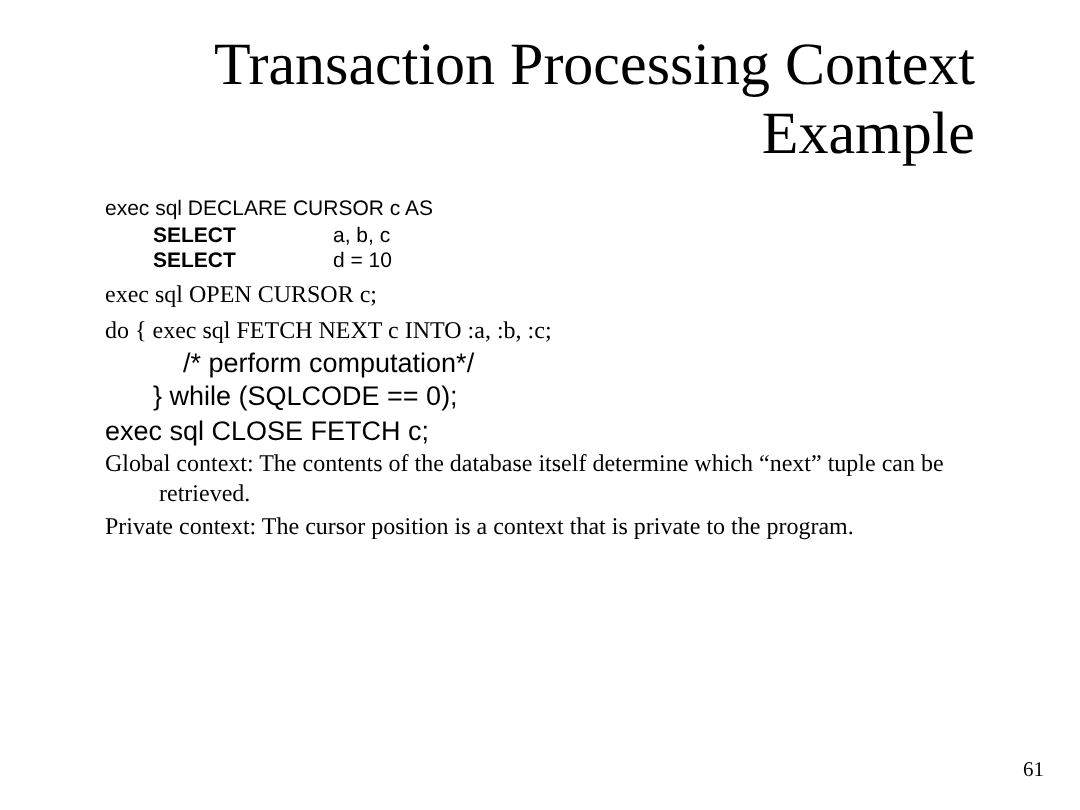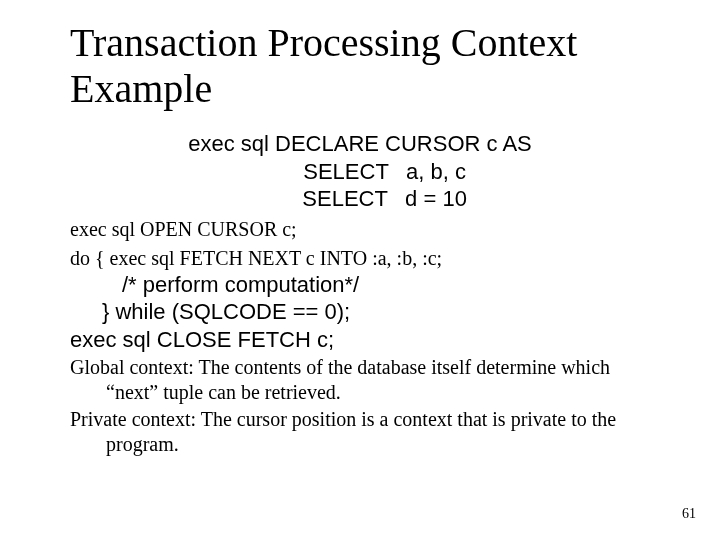--- a/index.html
+++ b/index.html
@@ -13,55 +13,55 @@
   }
   .slide {
     position: relative;
     width: 720px;
     height: 540px;
     box-sizing: border-box;
     padding: 20px 70px 0 70px;
   }
   .title {
     font-size: 40px;
-    text-align: left;
+    text-align: right;
     line-height: 1.15;
     margin: 0 0 18px 0;
     font-weight: normal;
   }
   .mono {
     font-family: Arial, Helvetica, sans-serif;
-    font-size: 22px;
+    font-size: 14px;
     line-height: 1.25;
-    text-align: center;
   }
   .mono .row {
     white-space: nowrap;
   }
   .col1 {
     display: inline-block;
     width: 120px;
+    font-weight: bold;
   }
   .indent1 {
     padding-left: 32px;
   }
   .body-serif {
-    font-size: 20px;
+    font-size: 16px;
     line-height: 1.25;
     margin-top: 4px;
     font-family: Liberation Serif, serif;
   }
   .hang {
     padding-left: 36px;
     text-indent: -36px;
     margin: 2px 0;
   }
   .monoblock2 {
     font-family: Arial, Helvetica, sans-serif;
-    font-size: 22px;
+    font-size: 18px;
     line-height: 1.25;
   }
   .monoblock2 .l1 { padding-left: 52px; }
   .monoblock2 .l2 { padding-left: 32px; }
   .monoblock2 .l3 { padding-left: 0; }
   .page-num {
     position: absolute;
     right: 24px;
     bottom: 18px;
     font-size: 14px;

